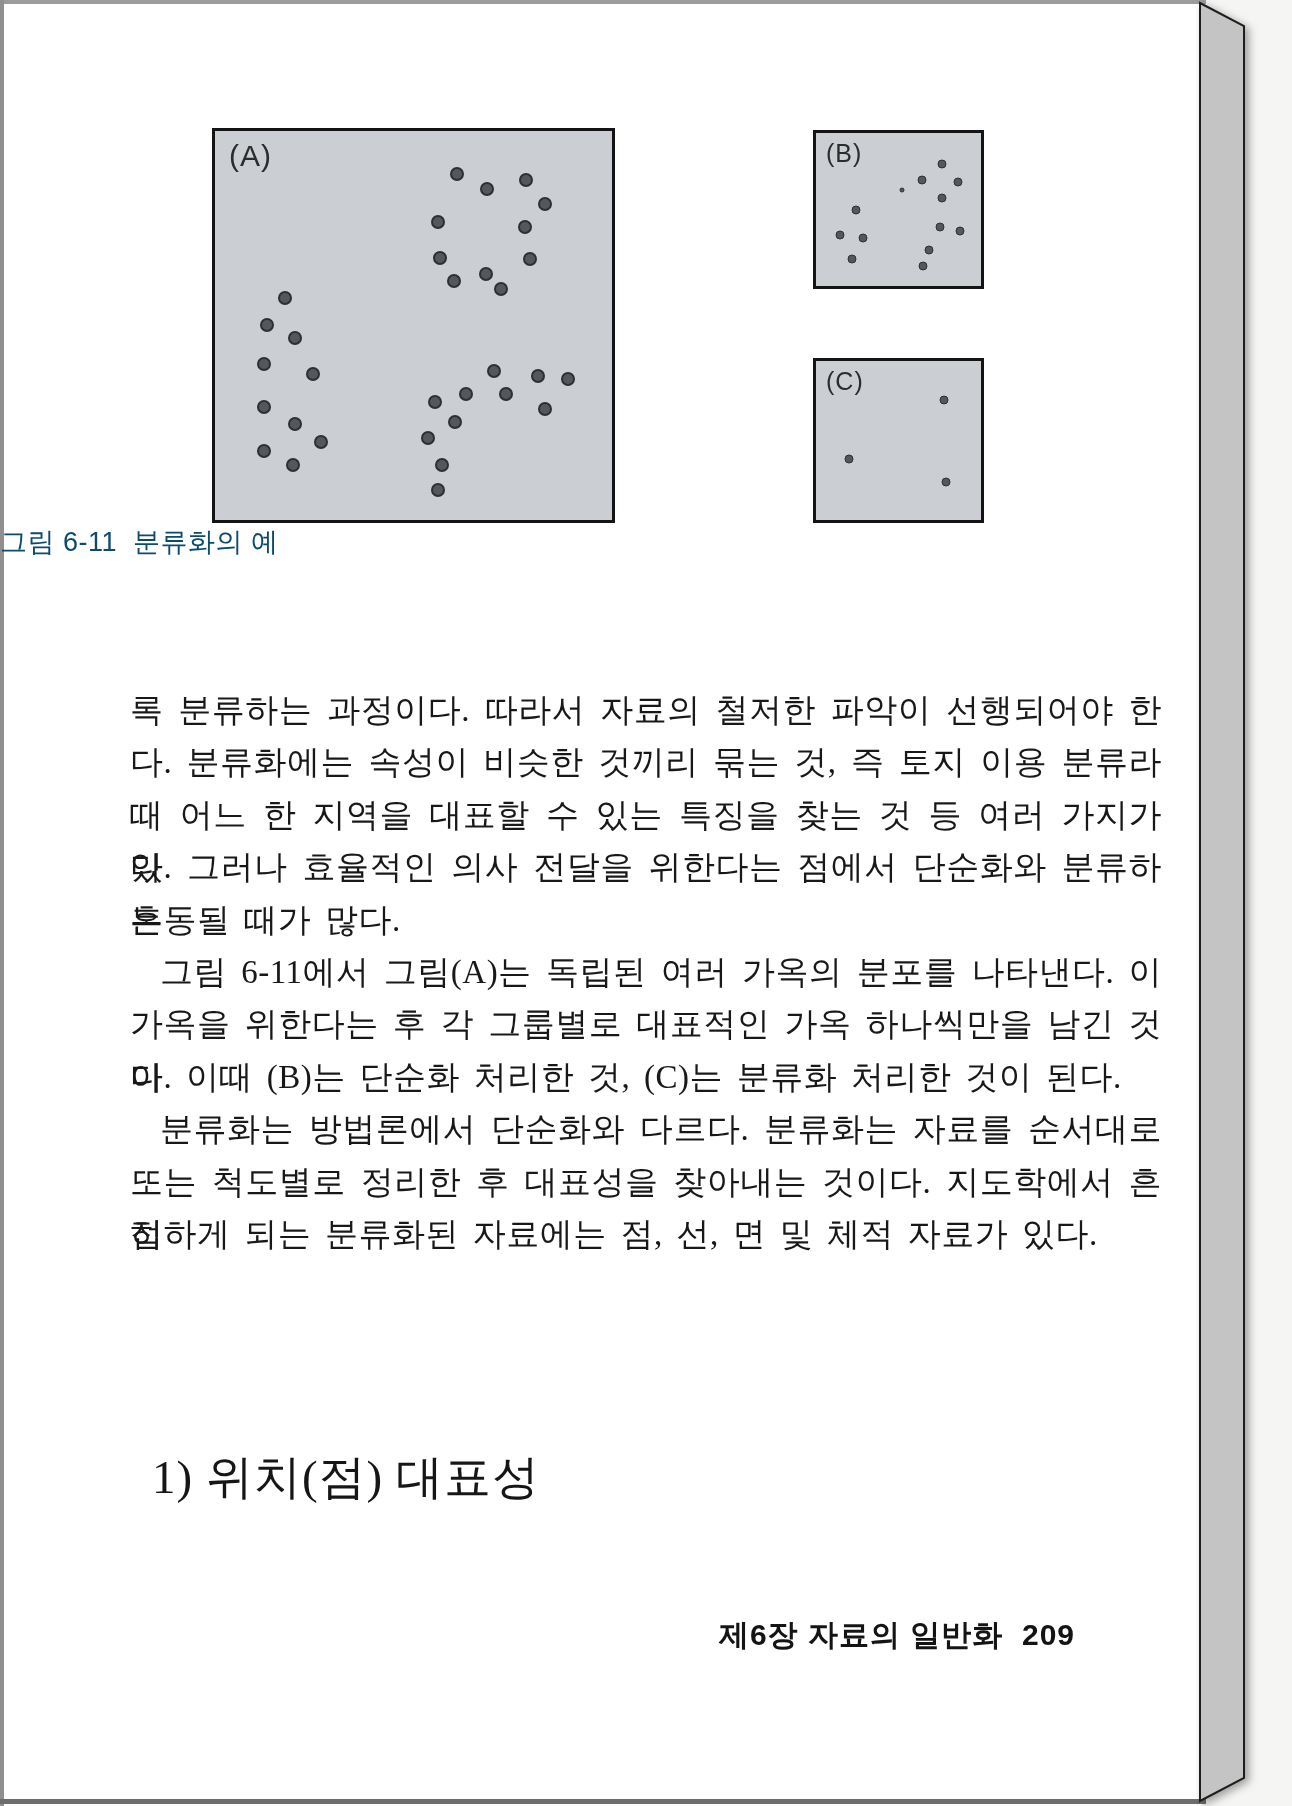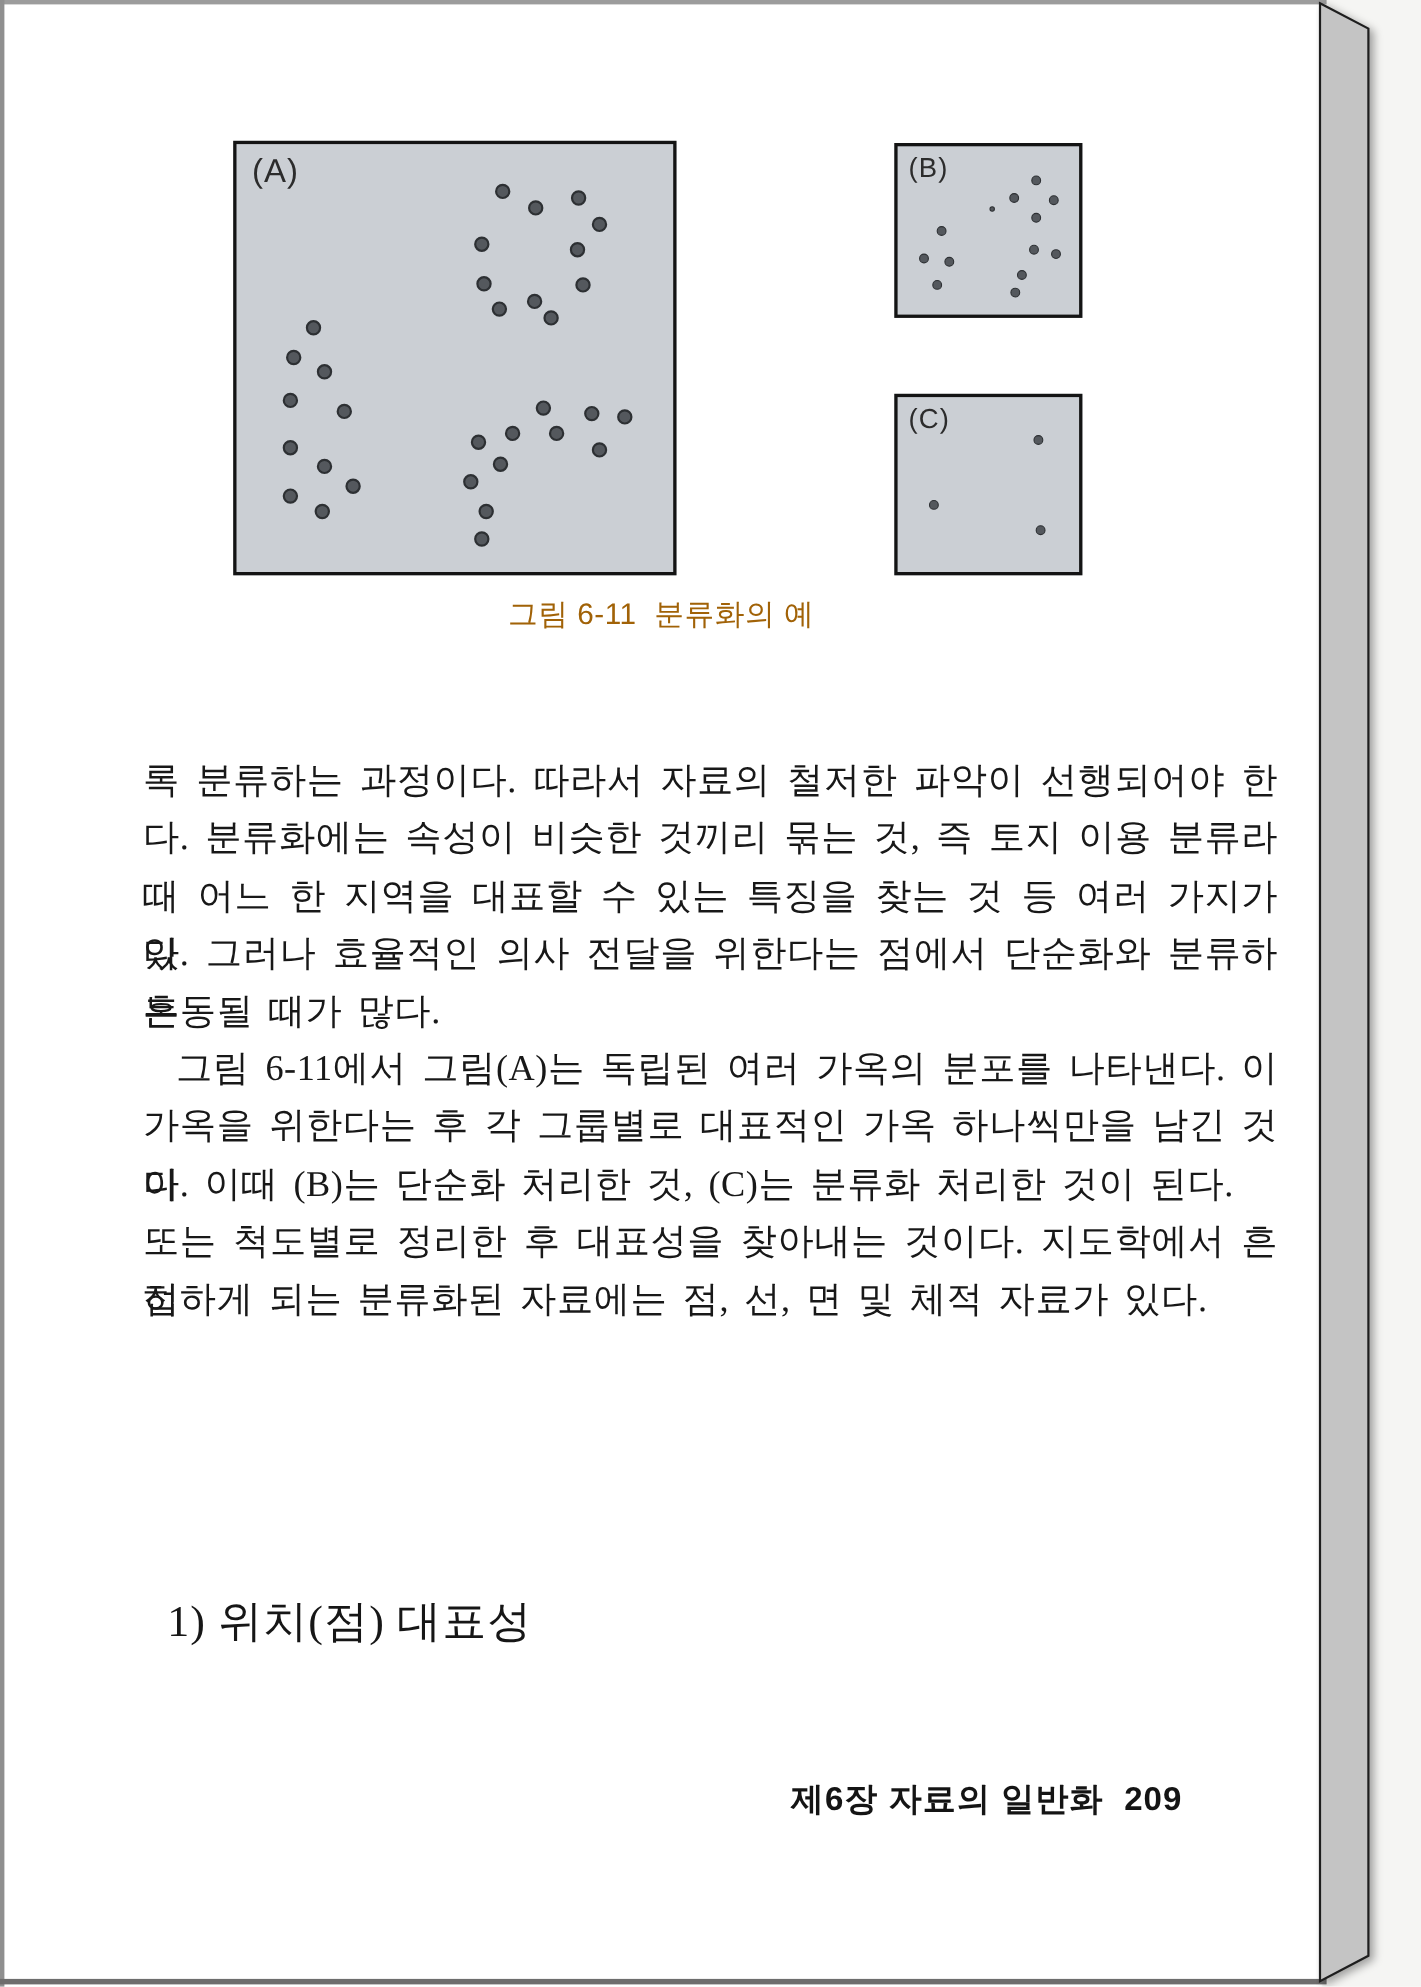--- a/index.html
+++ b/index.html
@@ -47,25 +47,24 @@
     position: absolute;
     border-radius: 50%;
     background: #54585d;
     border: 2px solid #2d3033;
     box-sizing: border-box;
     transform: translate(-50%, -50%);
   }
   .panel-b .dot, .panel-c .dot { border-width: 1.5px; }
 
   .figure-caption {
-    position: absolute; left: 0; top: 540px; width: 1202px;
-    text-align: center;
+    position: absolute; left: 0; top: 524px; width: 1202px;
     font-family: "Liberation Sans", sans-serif;
     font-size: 27px; font-weight: 500;
-    color: #a16207;
+    color: #0c4a6e;
     letter-spacing: 0.5px;
     white-space: pre;
   }
 
   
   .body-text {
     position: absolute; left: 130px; top: 668px; width: 1032px;
     font-size: 33px;
     color: #181818;
     letter-spacing: 0.5px;
@@ -79,21 +78,21 @@
   .body-text .line.j {
     white-space: normal;
     text-align: justify;
     text-align-last: justify;
   }
   .body-text .line.indent { padding-left: 30px; }
   .body-text .line.indent.j { padding-left: 30px; box-sizing: border-box; }
 
   .section-heading {
     position: absolute; left: 152px; top: 1446px;
-    font-size: 40px;
+    font-size: 47px;
     color: #161616;
     letter-spacing: 1px;
   }
 
   .page-footer {
     position: absolute; top: 1615px; right: 217px;
     font-family: "Liberation Sans", sans-serif;
     font-size: 30px; font-weight: 700;
     color: #141414;
     letter-spacing: 1px;
@@ -176,20 +175,21 @@
 
   <div class="body-text">
       <div class="line j">록 분류하는 과정이다. 따라서 자료의 철저한 파악이 선행되어야 한</div>
       <div class="line j">다. 분류화에는 속성이 비슷한 것끼리 묶는 것, 즉 토지 이용 분류라</div>
       <div class="line j">때 어느 한 지역을 대표할 수 있는 특징을 찾는 것 등 여러 가지가 있</div>
       <div class="line j">다. 그러나 효율적인 의사 전달을 위한다는 점에서 단순화와 분류하는</div>
       <div class="line">혼동될 때가 많다.</div>
       <div class="line indent j">그림 6-11에서 그림(A)는 독립된 여러 가옥의 분포를 나타낸다. 이</div>
       <div class="line j">가옥을 위한다는 후 각 그룹별로 대표적인 가옥 하나씩만을 남긴 것이</div>
       <div class="line">다. 이때 (B)는 단순화 처리한 것, (C)는 분류화 처리한 것이 된다.</div>
+      <div class="line indent j">분류화는 방법론에서 단순화와 다르다. 분류화는 자료를 순서대로</div>
       <div class="line j">또는 척도별로 정리한 후 대표성을 찾아내는 것이다. 지도학에서 흔히</div>
       <div class="line">접하게 되는 분류화된 자료에는 점, 선, 면 및 체적 자료가 있다.</div>
     </div>
 
   <div class="section-heading">1) 위치(점) 대표성</div>
 
   <div class="page-footer">제6장 자료의 일반화  209</div>
 
 </div>
 

